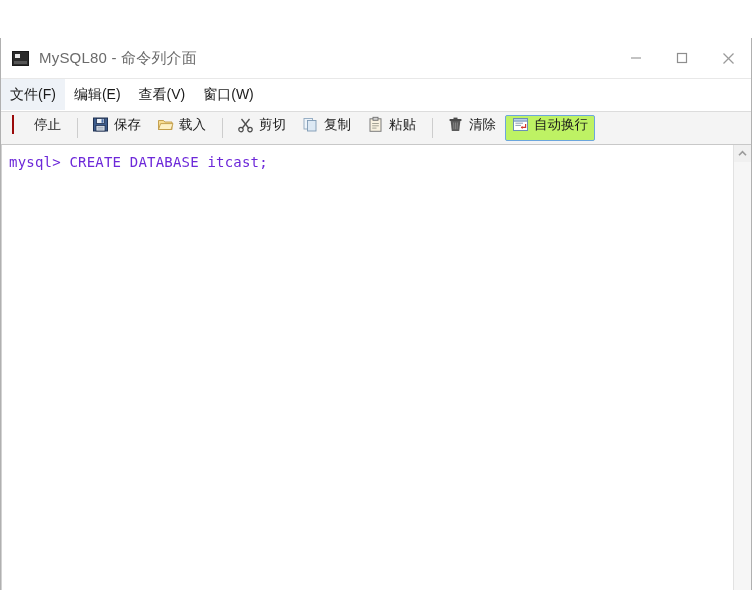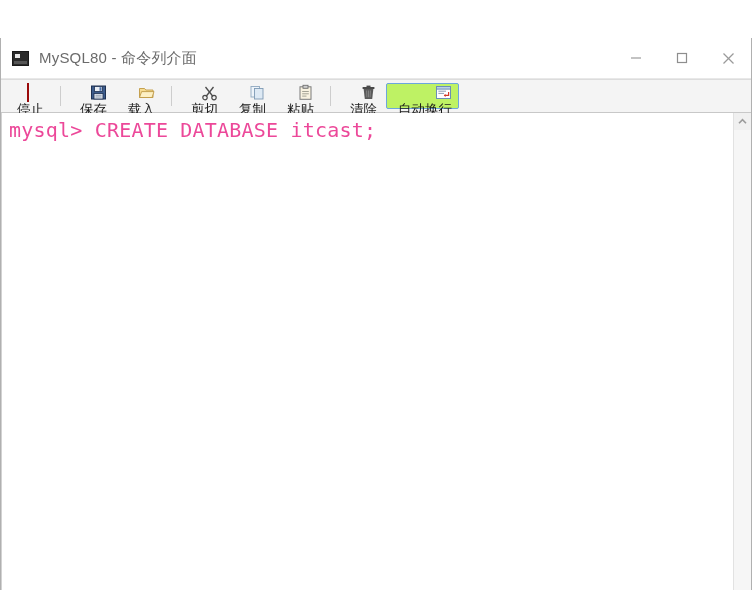--- a/index.html
+++ b/index.html
@@ -118,29 +118,28 @@
     background: #f4f4f4;
     border-top: 1px solid #dcdcdc;
     border-bottom: 1px solid #c8c8c8;
     display: flex;
     align-items: center;
     padding-left: 4px;
     box-sizing: border-box;
   }
   .tb-btn {
     display: flex;
-    align-items: flex-end;
+    align-items: flex-start;
     height: 26px;
     padding: 0 6px;
     margin-right: 2px;
     border: 1px solid transparent;
     border-radius: 2px;
     box-sizing: border-box;
     white-space: nowrap;
-    flex-direction: column;
   }
   .tb-btn.toggled {
     background: #bef264;
     border: 1px solid #6ca6dd;
   }
   .tb-label {
     font-size: 13.5px;
     color: #1a1a1a;
     margin-left: 5px;
   }
@@ -177,23 +176,23 @@
   }
   .term {
     flex: 1 1 auto;
     padding: 7px 6px 6px 7px;
     box-sizing: border-box;
     overflow: hidden;
     border-left: 1px solid #d2d2d2;
   }
   .term-line {
     font-family: "DejaVu Sans Mono", "Liberation Mono", monospace;
-    font-size: 20px;
+    font-size: 14px;
     line-height: 20px;
-    color: #ec4899;
+    color: #6d28d9;
     white-space: pre;
     letter-spacing: 0.2px;
   }
 
   
   .scrollbar {
     width: 17px;
     min-width: 17px;
     background: #f0f0f0;
     border-left: 1px solid #e2e2e2;
@@ -237,20 +236,34 @@
       </div>
       <div class="win-btn">
         <svg width="13" height="13" viewBox="0 0 13 13">
           <line x1="1.5" y1="1.5" x2="11.5" y2="11.5" stroke="#9a9a9a" stroke-width="1.2"></line>
           <line x1="11.5" y1="1.5" x2="1.5" y2="11.5" stroke="#9a9a9a" stroke-width="1.2"></line>
         </svg>
       </div>
     </div>
   </div>
 
+  <div class="menubar">
+    <div class="menu-item active">
+      <span>文件(F)</span>
+    </div>
+    <div class="menu-item">
+      <span>编辑(E)</span>
+    </div>
+    <div class="menu-item">
+      <span>查看(V)</span>
+    </div>
+    <div class="menu-item">
+      <span>窗口(W)</span>
+    </div>
+  </div>
 
   <div class="toolbar">
 
     <div class="tb-btn">
       <span class="tb-icon">
         <span class="ic-stop"></span>
       </span>
       <span class="tb-label">停止</span>
     </div>
 

